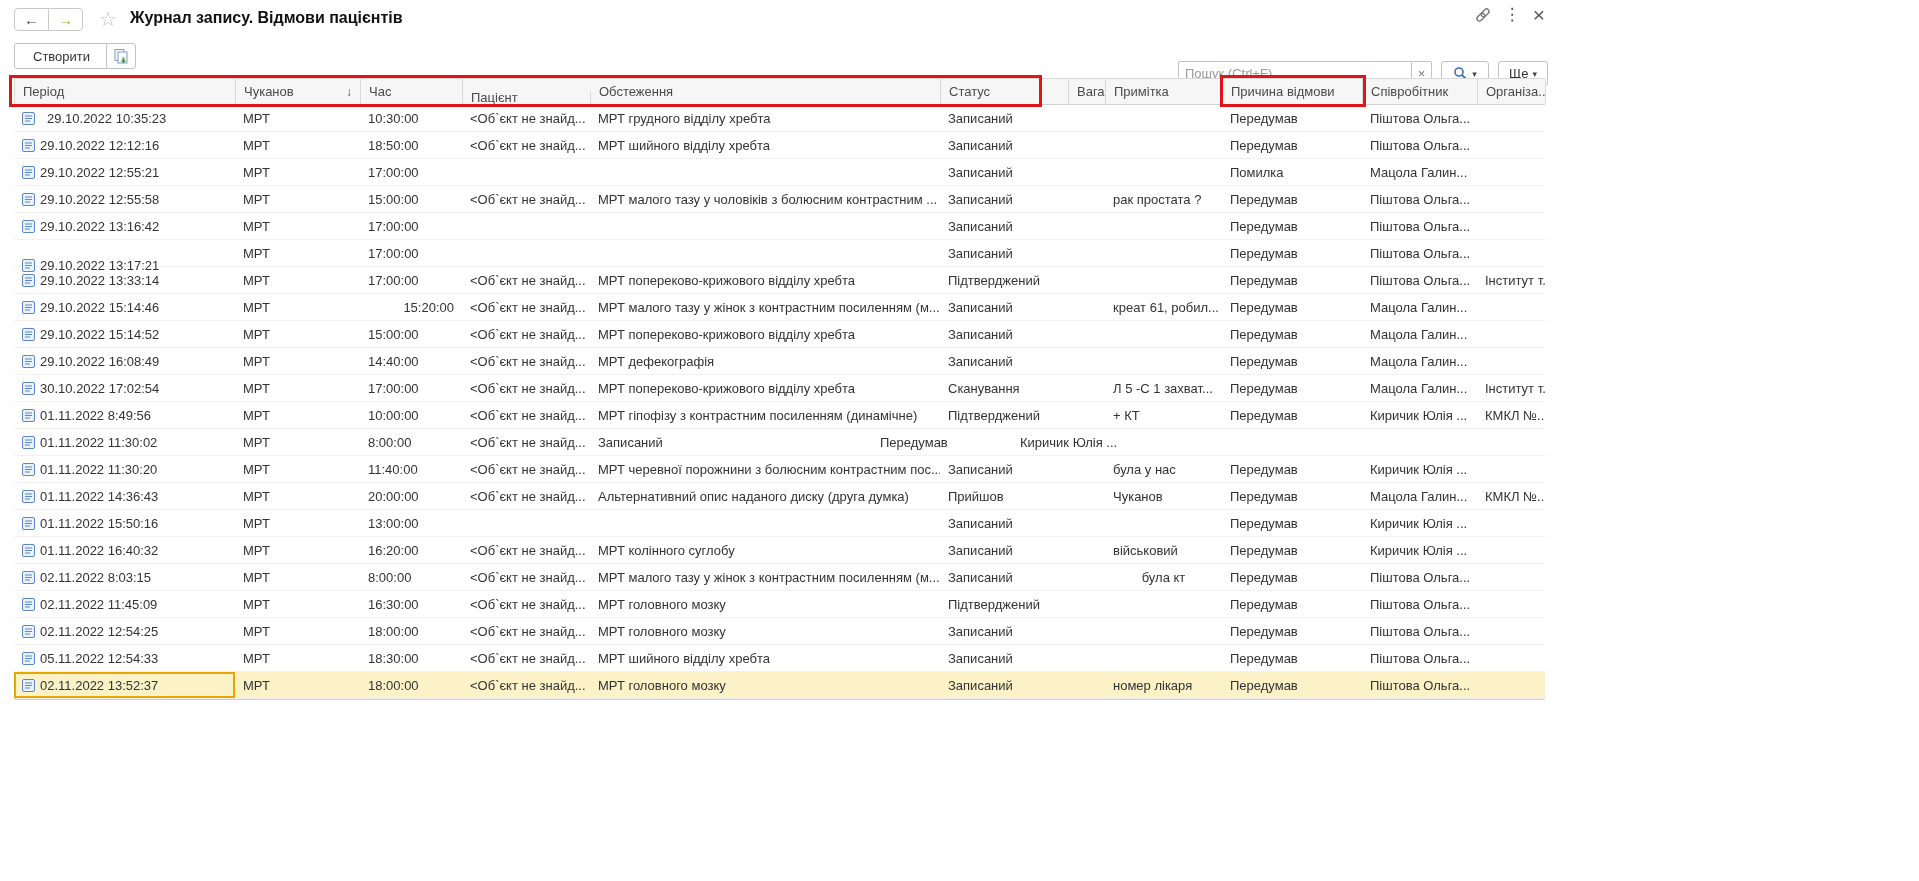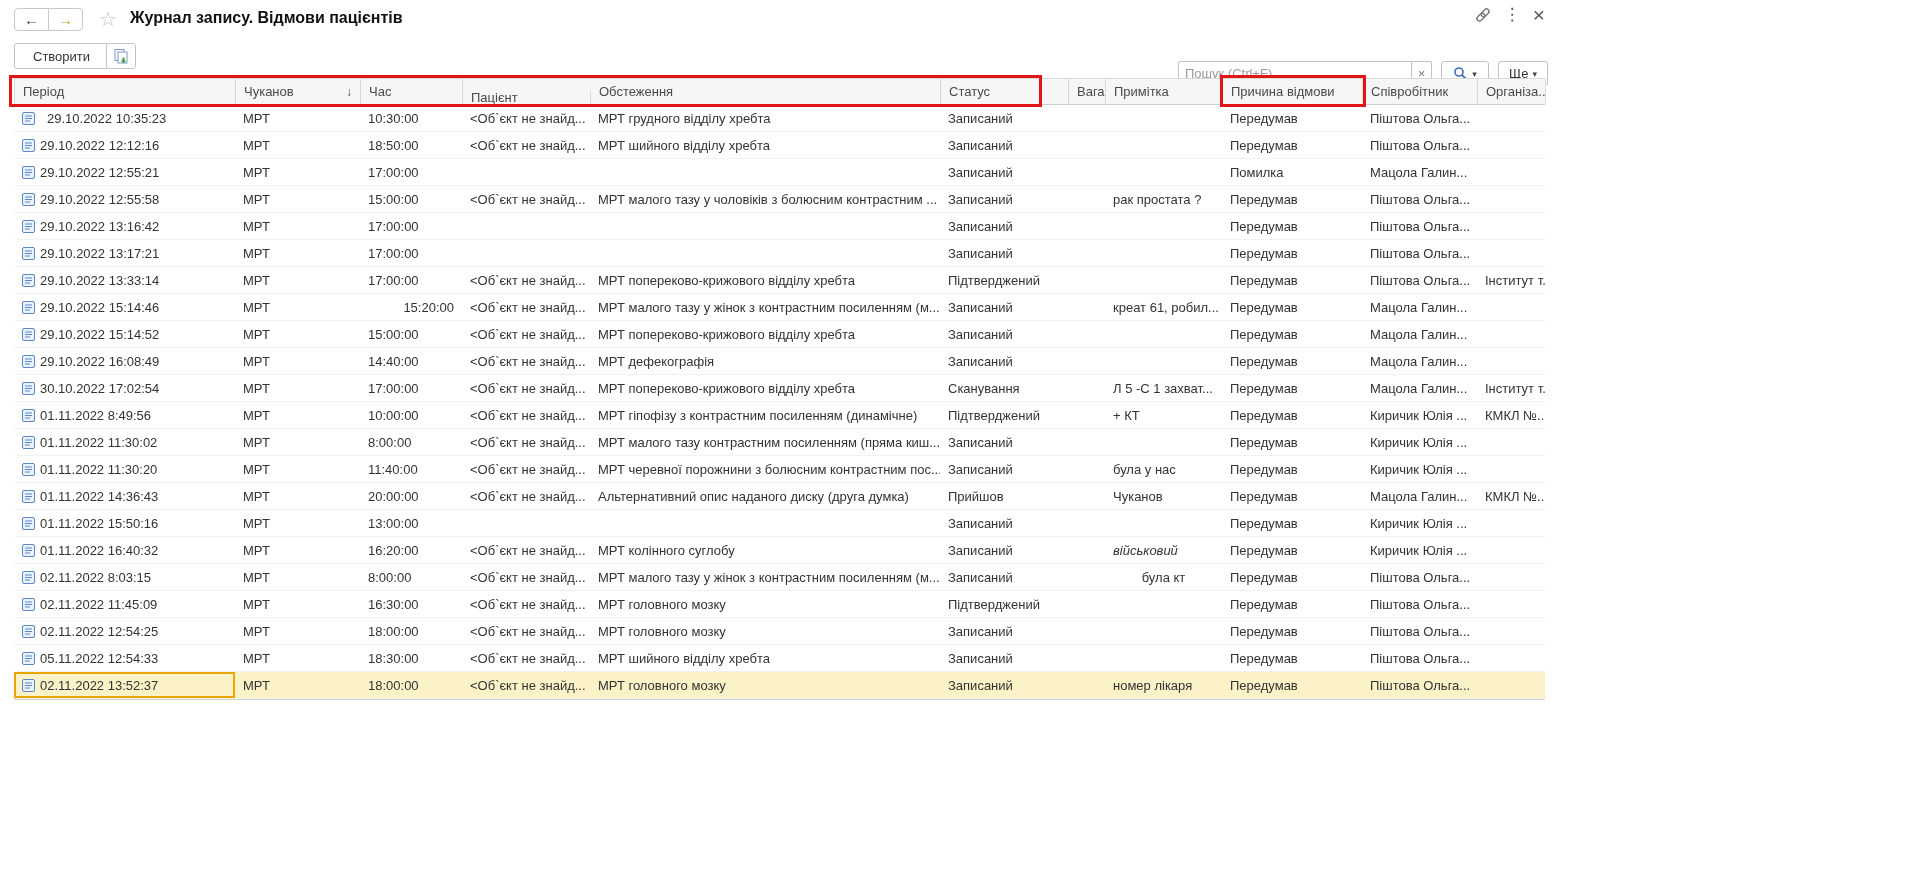--- a/index.html
+++ b/index.html
@@ -359,21 +359,21 @@
             <span>Передумав</span>
           </div>
           <div class="td" style="width: 115px;">
             <span>Піштова Ольга...</span>
           </div>
           <div class="td" style="width: 68px;">
             <span></span>
           </div>
         </div>
         <div class="tr">
-          <div class="td" style="width: 221px;">
+          <div class="td" style="width: 221px; margin-top: 12px;">
             <span class="row-icon">
               <svg width="13" height="13" viewBox="0 0 13 13">
                 <rect x="0.5" y="0.5" width="12" height="12" rx="1.5" fill="#eaf2fb" stroke="#5b87c5"></rect>
                 <path d="M3 4h7M3 6.5h7M3 9h5" stroke="#5b87c5" fill="none"></path>
               </svg>
             </span>
             <span>29.10.2022 13:17:21</span>
           </div>
           <div class="td" style="width: 125px;">
             <span>МРТ</span>
@@ -664,23 +664,20 @@
           </div>
           <div class="td" style="width: 125px;">
             <span>МРТ</span>
           </div>
           <div class="td" style="width: 102px;">
             <span>8:00:00</span>
           </div>
           <div class="td" style="width: 128px;">
             <span>&lt;Об`єкт не знайд...</span>
           </div>
-          <div class="td" style="width: 350px;">
-            <span>МРТ малого тазу контрастним посиленням (пряма киш...</span>
-          </div>
           <div class="td" style="width: 128px;">
             <span>Записаний</span>
           </div>
           <div class="td" style="width: 37px;">
             <span></span>
           </div>
           <div class="td" style="width: 117px;">
             <span></span>
           </div>
           <div class="td" style="width: 140px;">
@@ -837,21 +834,21 @@
           </div>
           <div class="td" style="width: 350px;">
             <span>МРТ колінного суглобу</span>
           </div>
           <div class="td" style="width: 128px;">
             <span>Записаний</span>
           </div>
           <div class="td" style="width: 37px;">
             <span></span>
           </div>
-          <div class="td" style="width: 117px; font-style: italic;">
+          <div class="td" style="width: 117px;">
             <span>військовий</span>
           </div>
           <div class="td" style="width: 140px;">
             <span>Передумав</span>
           </div>
           <div class="td" style="width: 115px;">
             <span>Киричик Юлія ...</span>
           </div>
           <div class="td" style="width: 68px;">
             <span></span>

